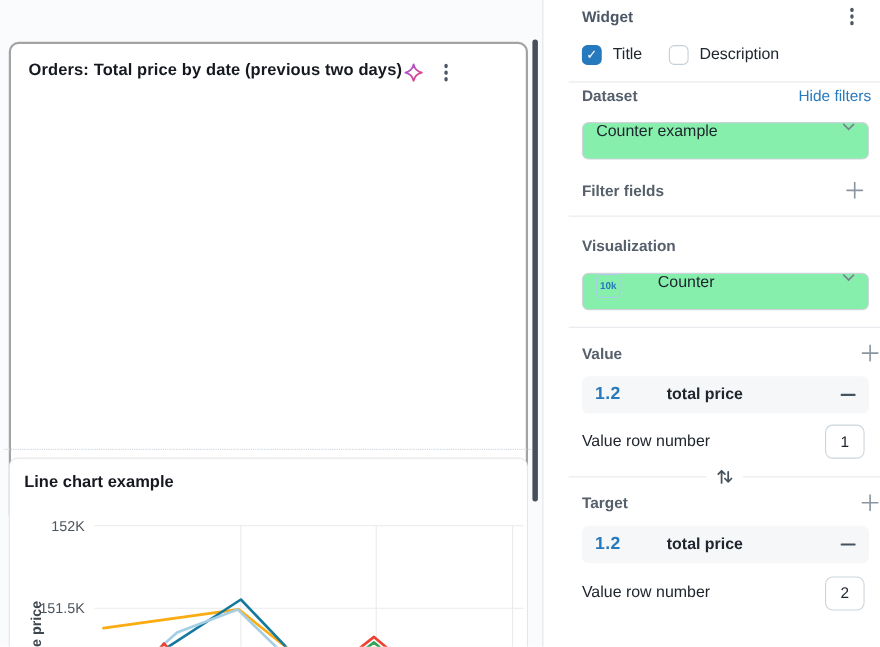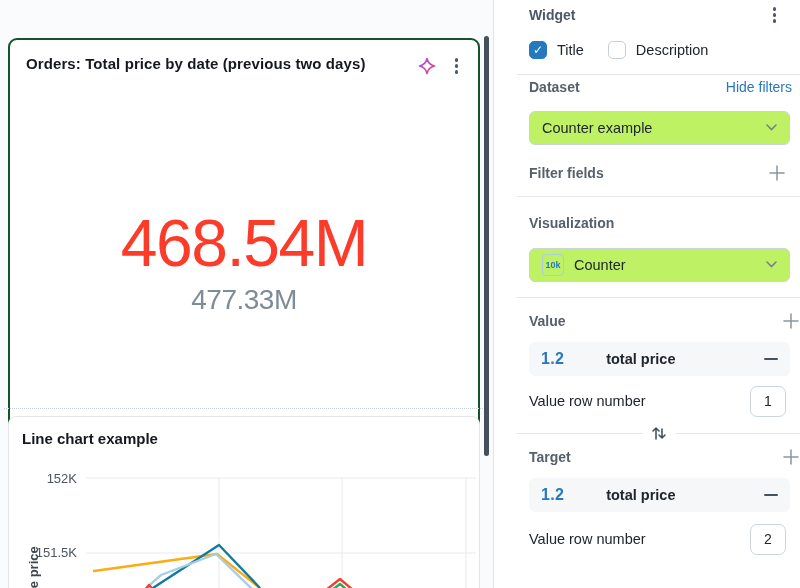--- a/index.html
+++ b/index.html
@@ -3,21 +3,21 @@
 <meta charset="utf-8">
 <style>
   * { margin:0; padding:0; box-sizing:border-box; }
   html,body { width:800px; height:588px; overflow:hidden; }
   body { font-family:"Liberation Sans","DejaVu Sans",sans-serif; background:#fff; position:relative; color:#1f242b; }
 
   
   .canvas { position:absolute; left:0; top:0; width:494px; height:588px; background:#fafbfc; border-right:1px solid #e1e5e8; }
   .grid-sep { position:absolute; left:4px; right:10px; top:408px; border-top:1px dotted #c9d1d8; }
 
-  .counter-card { position:absolute; left:8px; top:38px; width:472px; height:439px; background:#fff; border:2px solid #14532d; border-radius:9px; display:flex; flex-direction:column; }
+  .counter-card { position:absolute; left:8px; top:38px; width:472px; height:439px; background:#fff; border:2px solid #a3a3a3; border-radius:9px; display:flex; }
   .card-head { display:flex; align-items:flex-start; justify-content:space-between; padding:15px 16px 0 16px; }
   .card-title { font-size:15px; font-weight:700; color:#15191f; letter-spacing:.1px; }
   .head-icons { display:flex; align-items:center; gap:14px; margin-top:1px; }
   .kebab { display:inline-flex; flex-direction:column; gap:2.5px; padding:2px 4px; cursor:pointer; }
   .kebab i { width:3.5px; height:3.5px; border-radius:50%; background:#4c5866; display:block; }
   .counter-body { flex:1; display:flex; flex-direction:column; align-items:center; justify-content:center; padding-bottom:26px; }
   .counter-value { font-size:66px; font-weight:400; letter-spacing:-1.5px; color:#fb3c2b; line-height:1.05; }
   .counter-target { font-size:28px; color:#7e8b98; margin-top:6px; letter-spacing:-.5px; }
 
   .line-card { position:absolute; left:8px; top:416px; width:472px; height:180px; background:#fff; border:1px solid #e4e7ea; border-radius:8px 8px 0 0; }
@@ -40,21 +40,21 @@
   .cbx-row { margin-top:16px; gap:10px; }
   .checkbox { width:18px; height:18px; border:1px solid #c6cfd6; border-radius:5px; background:#fff; display:inline-flex; align-items:center; justify-content:center; cursor:pointer; }
   .checkbox.checked { background:#2779bd; border-color:#2779bd; }
   .checkbox .tick { display:none; color:#fff; font-size:12px; font-weight:700; line-height:1; }
   .checkbox.checked .tick { display:block; }
   .cbx-label { font-size:14.5px; color:#20262e; margin-right:14px; }
   .div-1 { margin-top:15px; }
 
   .ds-row { margin-top:4px; justify-content:space-between; padding-right:8px; }
   .link { font-size:14px; color:#2779bd; cursor:pointer; }
-  .select { margin-top:16px; margin-right:10px; height:34px; border:1px solid #ccd3d9; border-radius:6px; background:#bef264; display:flex; align-items:center; padding:0 12px; font-size:14.5px; color:#20262e; cursor:pointer; }
+  .select { margin-top:16px; margin-right:10px; height:34px; border:1px solid #ccd3d9; border-radius:6px; background:#86efac; display:flex; align-items:flex-start; padding:0 12px; font-size:14.5px; color:#20262e; cursor:pointer; }
   .select .grow { flex:1; }
   .ff-row { margin-top:19px; justify-content:space-between; padding-right:14px; }
   .plus-btn { cursor:pointer; display:inline-flex; }
   .div-2 { margin-top:14px; }
   .vis-label { margin-top:18px; }
   .viz-badge { width:22px; height:22px; border:1px solid #abccE8; border-radius:4px; color:#2779bd; font-size:9px; font-weight:700; display:inline-flex; align-items:center; justify-content:center; margin-right:10px; }
   .div-3 { margin-top:15px; }
 
   .sec-hd { margin-top:14px; justify-content:space-between; }
   .field-row { margin-top:12px; margin-right:10px; height:34px; background:#f6f7f8; border-radius:6px; display:flex; align-items:center; padding:0 12px; cursor:pointer; }
@@ -87,24 +87,20 @@
             <path d="M12 3 Q13.6 10.4 21 12 Q13.6 13.6 12 21 Q10.4 13.6 3 12 Q10.4 10.4 12 3 Z" fill="none" stroke="url(#sg)" stroke-width="2" stroke-linejoin="round"></path>
           </svg>
         </span>
         <span class="kebab">
             <i></i>
             <i></i>
             <i></i>
           </span>
       </div>
     </div>
-    <div class="counter-body">
-      <div class="counter-value">468.54M</div>
-      <div class="counter-target">477.33M</div>
-    </div>
   </div>
 
   <div class="grid-sep"></div>
 
   <div class="line-card">
     <div class="line-title">Line chart example</div>
     <div class="ytick ytick-0">152K</div>
     <div class="ytick ytick-1">151.5K</div>
     <div class="ylabel">Average price</div>
     <svg id="chart-svg" width="472" height="186">
@@ -168,21 +164,21 @@
         </svg>
     </span>
   </div>
 
   <div class="divider div-2"></div>
 
   <div class="p-row vis-label">
     <span class="sec-label">Visualization</span>
   </div>
 
-  <div class="select" style="margin-top:17px;">
+  <div class="select" style="margin-top:17px;gap:24px;">
     <span class="viz-badge">10k</span>
     <span class="grow">Counter</span>
     <svg width="11" height="7" viewBox="0 0 11 7">
         <polyline points="1,1 5.5,5.5 10,1" fill="none" stroke="#78838e" stroke-width="1.6" stroke-linecap="round"></polyline>
       </svg>
   </div>
 
   <div class="divider div-3"></div>
 
   <div class="p-row sec-hd">

